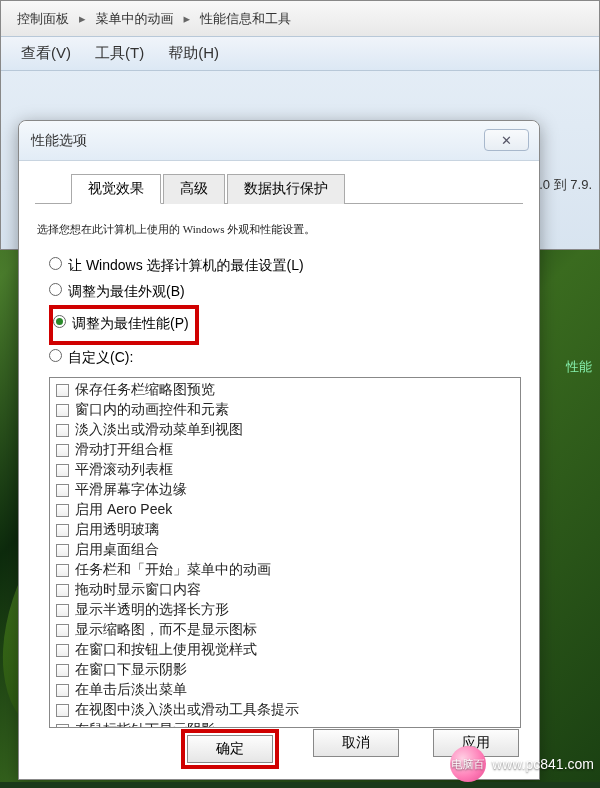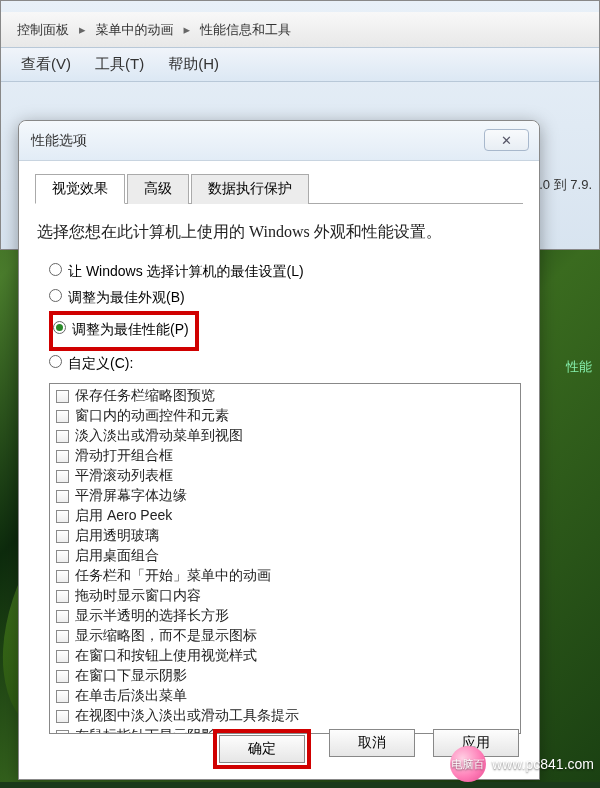--- a/index.html
+++ b/index.html
@@ -2,53 +2,53 @@
 <html><head>
 <meta charset="utf-8">
 <style>
 * { box-sizing: border-box; margin: 0; padding: 0; font-family: "Microsoft YaHei", SimSun, sans-serif; }
 body { width: 600px; height: 788px; overflow: hidden; position: relative; background: #1a3a1a; }
 
 .bg-image { position: absolute; inset: 0; background: linear-gradient(135deg, #2d5016 0%, #4a7c2c 20%, #0d2b0d 40%, #3a6b1f 60%, #1a4012 100%); }
 .bg-leaf { position: absolute; top: 450px; left: 20px; width: 180px; height: 300px; background: radial-gradient(ellipse at 30% 30%, #6fa843 0%, #3d7018 50%, #1a4008 100%); border-radius: 60% 40% 50% 50%; transform: rotate(25deg); opacity: 0.8; }
 
 .main-window { position: absolute; top: 0; left: 0; right: 0; height: 250px; background: linear-gradient(180deg, #e8f0f8 0%, #d8e4f0 100%); border: 1px solid #888; }
-.breadcrumb-bar { height: 36px; background: linear-gradient(180deg, #f8f8f8 0%, #e8e8e8 100%); border-bottom: 1px solid #b8c8d8; display: flex; align-items: center; padding: 0 8px; font-size: 13px; color: #333; margin-top: 11px; }
+.breadcrumb-bar { height: 36px; background: linear-gradient(180deg, #f8f8f8 0%, #e8e8e8 100%); border-bottom: 1px solid #b8c8d8; display: flex; align-items: center; padding: 0 8px; font-size: 13px; color: #333; }
 .breadcrumb-item { padding: 4px 8px; cursor: pointer; }
 .breadcrumb-sep { color: #666; padding: 0 2px; }
 
 .menu-bar { height: 34px; background: linear-gradient(180deg, #f0f4fa 0%, #dce8f4 100%); border-bottom: 1px solid #b8c8d8; display: flex; align-items: center; padding: 0 8px; font-size: 15px; }
 .menu-item { padding: 6px 12px; cursor: pointer; color: #333; }
 
 .side-text { position: absolute; right: 8px; top: 176px; font-size: 13px; color: #333; }
 .side-text2 { position: absolute; right: 8px; top: 358px; font-size: 13px; color: #86efac; }
 
 .dialog { position: absolute; top: 120px; left: 18px; width: 522px; height: 660px; background: #fff; border: 1px solid #888; border-radius: 8px 8px 0 0; box-shadow: 0 4px 18px rgba(0,0,0,0.35); }
 .dialog-titlebar { height: 40px; background: linear-gradient(180deg, #f4f8fc 0%, #e2ecf6 100%); border-radius: 8px 8px 0 0; display: flex; align-items: center; padding: 0 12px; border-bottom: 1px solid #c8d4e0; position: relative; }
 .dialog-title { font-size: 14px; color: #333; }
 .dialog-close { position: absolute; right: 10px; top: 8px; width: 45px; height: 22px; border: 1px solid #a8b8cc; border-radius: 4px; background: linear-gradient(180deg, #f8fafc 0%, #e8eef4 100%); display: flex; align-items: center; justify-content: center; font-size: 13px; color: #556; cursor: pointer; font-family: "Segoe UI", sans-serif; }
 
 .dialog-body { padding: 12px 16px 8px 16px; }
 .tab-row { display: flex; border-bottom: 1px solid #aaa; margin-bottom: 14px; }
 .tab { padding: 5px 16px; font-size: 14px; background: #ececec; border: 1px solid #aaa; border-bottom: none; margin-right: 2px; cursor: pointer; position: relative; top: 1px; }
-.tab.active { background: #fff; border-bottom: 1px solid #fff; }
-
-.description { font-size: 16px; color: #222; padding: 4px 2px 16px 2px; font-family: SimSun, serif; }
+.tab.active { background: #fff; border-bottom: 1px solid #fff; margin-left: 36px; }
+
+.description { font-size: 11px; color: #222; padding: 4px 2px 16px 2px; font-family: SimSun, serif; }
 
 .radio-group { padding-left: 14px; }
 .radio-row { display: flex; padding: 4px 0; font-size: 14px; font-family: SimSun, serif; }
 .radio-btn { width: 13px; height: 13px; border: 1px solid #666; border-radius: 50%; margin-right: 6px; display: inline-flex; align-items: center; justify-content: center; background: #fff; }
 .radio-btn.checked::after { content: ''; width: 7px; height: 7px; background: #2a8a2a; border-radius: 50%; }
 .radio-highlight { border: 4px solid #d00000; display: inline-block; padding: 2px 6px 4px 0; }
 
 .checkbox-list { margin: 6px 2px 4px 14px; border: 1px solid #888; height: 351px; overflow-y: scroll; overflow-x: hidden; padding: 2px 2px; background: #fff; }
 .cb-row { display: flex; align-items: center; padding: 1px 4px; font-size: 14px; font-family: SimSun, serif; color: #222; white-space: nowrap; }
 .cb { width: 13px; height: 13px; border: 1px solid #8a8a8a; margin-right: 6px; background: linear-gradient(180deg, #fff 0%, #eee 100%); flex-shrink: 0; }
 
-.button-row { position: absolute; bottom: 10px; right: 20px; display: flex; gap: 18px; }
+.button-row { position: absolute; bottom: 10px; right: 20px; display: flex; gap: 34px; }
 .dlg-btn { width: 86px; height: 28px; font-size: 14px; border: 1px solid #888; background: linear-gradient(180deg, #fdfdfd 0%, #e6e6e6 100%); cursor: pointer; font-family: SimSun, serif; display:flex; align-items:center; justify-content:center; }
 .btn-highlight { border: 4px solid #d00000; padding: 2px; }
 
 .scrollbar-custom::-webkit-scrollbar { width: 17px; }
 .scrollbar-custom::-webkit-scrollbar-track { background: #f0f0f0; border-left: 1px solid #ccc; }
 .scrollbar-custom::-webkit-scrollbar-thumb { background: #c8c8c8; border: 1px solid #999; border-radius: 2px; }
 .scrollbar-custom::-webkit-scrollbar-button { background: #e8e8e8; height: 17px; border: 1px solid #aaa; }
 
 .watermark { position: absolute; bottom: 6px; right: 6px; display: flex; align-items: center; gap: 6px; color: #fff; font-size: 14px; text-shadow: 0 1px 2px rgba(0,0,0,0.6); }
 .wm-circle { width: 36px; height: 36px; border-radius: 50%; background: radial-gradient(circle at 35% 35%, #ffd0e4 0%, #ff7fb8 55%, #e84890 100%); display:flex; align-items:center; justify-content:center; font-size:11px; color:#fff; }

